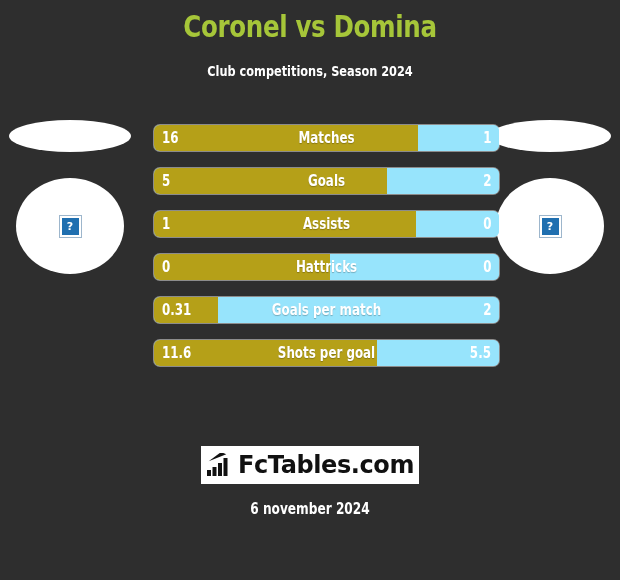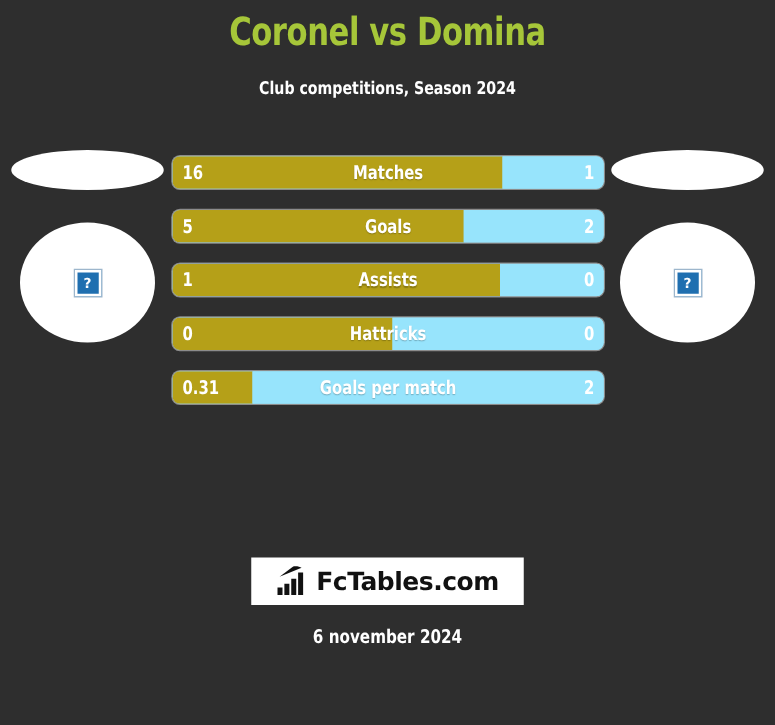--- a/index.html
+++ b/index.html
@@ -94,21 +94,21 @@
     font-size: 11px;
     font-weight: bold;
     font-family: "DejaVu Sans", sans-serif;
     line-height: 1;
   }
 
   
   .bars {
     position: absolute;
     top: 125px;
-    left: 138px;
+    left: 154px;
     width: 345px;
   }
   .bar-row {
     position: relative;
     height: 26px;
     margin-bottom: 17px;
     border-radius: 6px;
     overflow: hidden;
     background: #97e4fc;
     display: flex;
@@ -165,21 +165,21 @@
     background: #ffffff;
     display: flex;
     align-items: center;
     justify-content: center;
     gap: 6px;
   }
   .logo-icon { display: block; }
   .logo-text {
     font-family: "DejaVu Sans", "Liberation Sans", sans-serif;
     font-weight: bold;
-    font-size: 20px;
+    font-size: 24px;
     color: #111111;
     letter-spacing: -0.4px;
     white-space: nowrap;
   }
 
   .footer-date {
     position: absolute;
     top: 500px;
     left: 0;
     width: 620px;
@@ -249,20 +249,27 @@
     </div>
 
     <div class="bar-row">
       <div class="bar-home" style="width:18.5%"></div>
       <div class="bar-away"></div>
       <div class="bar-val home">0.31</div>
       <div class="bar-label">Goals per match</div>
       <div class="bar-val away">2</div>
     </div>
 
+    <div class="bar-row">
+      <div class="bar-home" style="width:64.5%"></div>
+      <div class="bar-away"></div>
+      <div class="bar-val home">11.6</div>
+      <div class="bar-label">Shots per goal</div>
+      <div class="bar-val away">5.5</div>
+    </div>
 
 
   </div>
 
   <div class="logo-box">
     <svg class="logo-icon" width="26" height="24" viewBox="0 0 26 24">
       <path d="M2 5 L21 5 L17 1 Z" fill="#111111" transform="rotate(-22 11 5)"></path>
       <rect x="1" y="17" width="4" height="6" fill="#111111"></rect>
       <rect x="6.5" y="14" width="4" height="9" fill="#111111"></rect>
       <rect x="12" y="10" width="4" height="13" fill="#111111"></rect>

